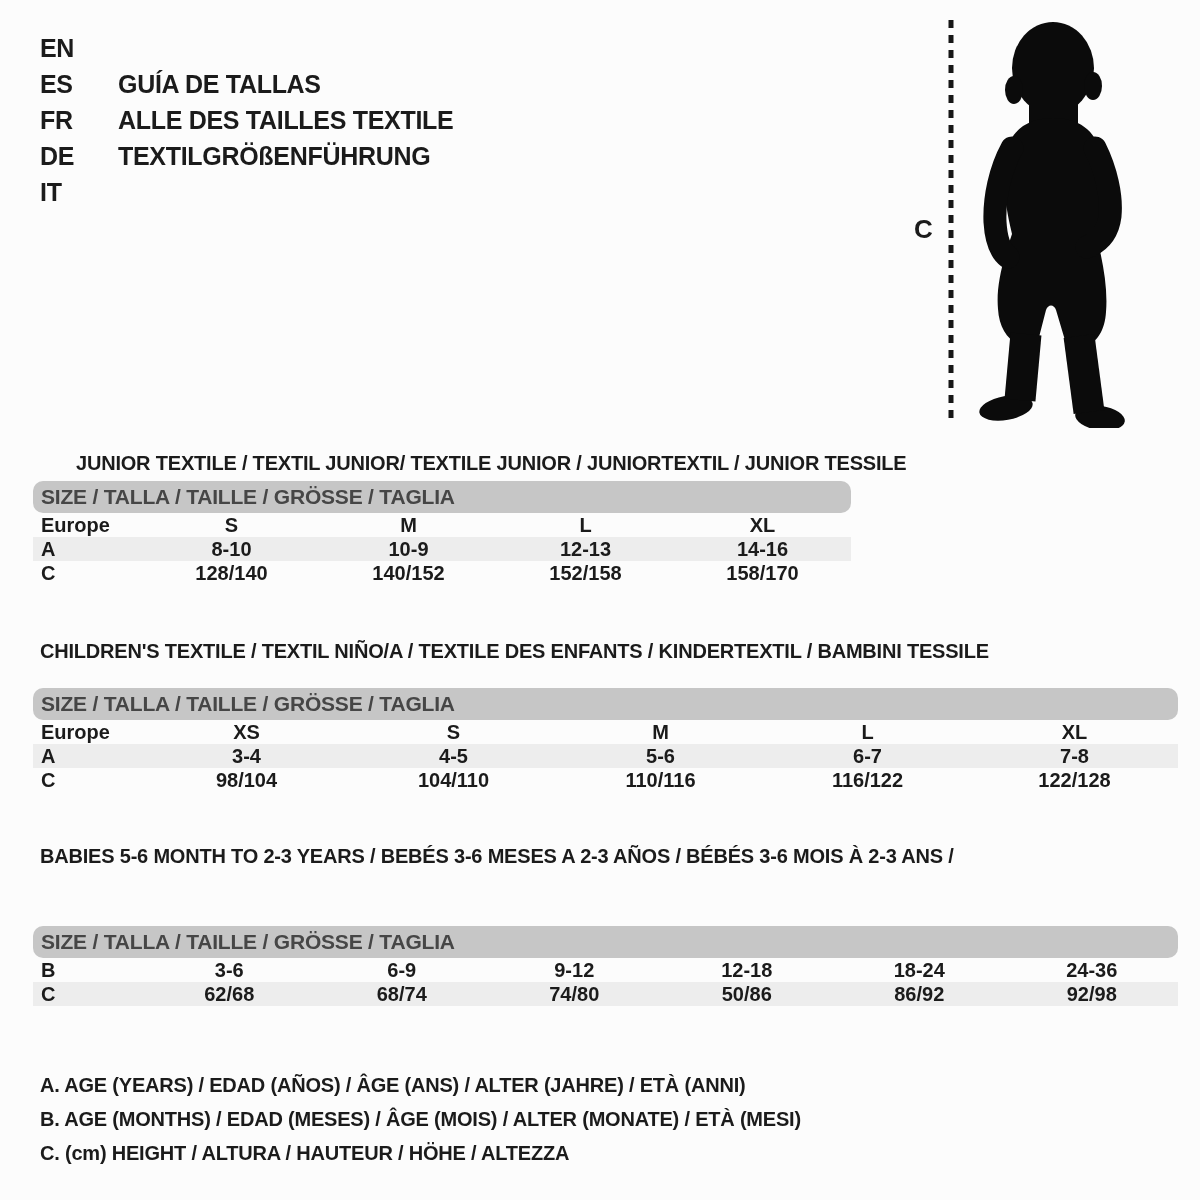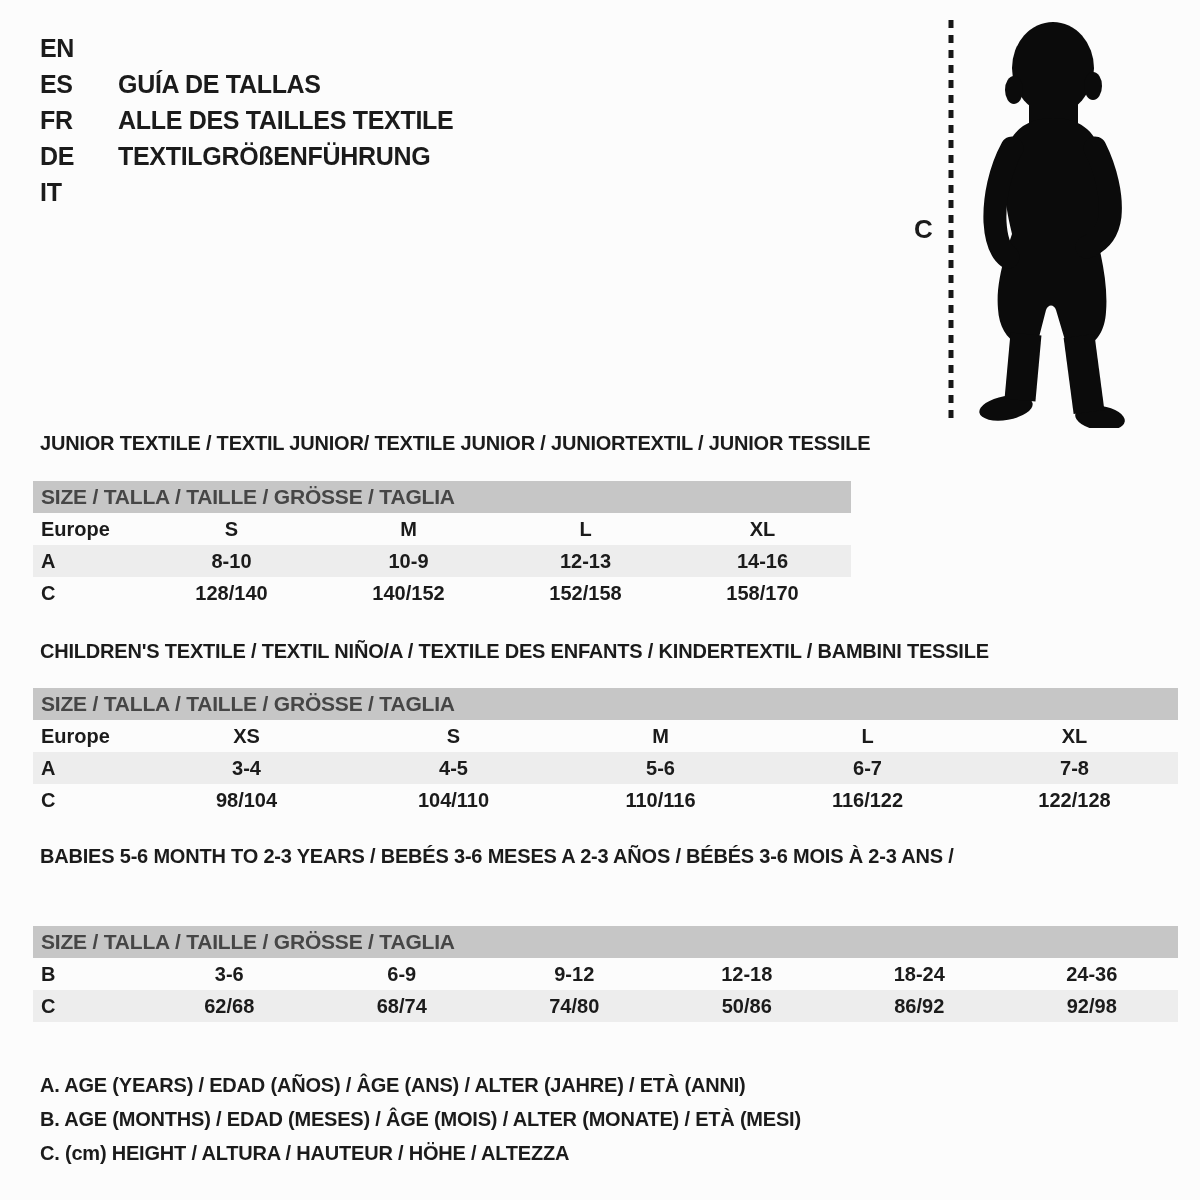--- a/index.html
+++ b/index.html
@@ -14,34 +14,35 @@
   .lang-block{position:absolute;left:40px;top:30px;}
   .lang-row{display:flex;height:36px;align-items:center;font-size:25px;letter-spacing:-0.3px;}
   .lang-code{width:78px;flex:0 0 78px;}
   .lang-title{white-space:nowrap;}
   
   .figure-label{position:absolute;left:914px;top:214px;font-size:26px;}
   .dash-line{position:absolute;left:946px;top:20px;}
   .silhouette{position:absolute;left:966px;top:16px;}
   
   .section-title{position:absolute;left:40px;font-size:20px;letter-spacing:-0.2px;white-space:nowrap;}
-  #junior-title{top:432px;}
+  #junior-title{top:452px;margin-left:36px;}
   #children-title{top:640px;}
   #babies-title-1{top:845px;}
   #babies-title-2{top:879px;}
   .size-table{position:absolute;left:33px;}
   #junior-table{top:481px;width:818px;}
   #children-table{top:688px;width:1145px;}
   #babies-table{top:926px;width:1145px;}
   .thead{
     height:32px;background:#c6c6c6;display:flex;align-items:center;
     padding-left:8px;box-sizing:border-box;font-size:21px;color:#464646;
     letter-spacing:-0.2px;
+    border-radius:10px;
   }
-  .trow{height:32px;display:flex;align-items:center;font-size:20px;}
+  .trow{height:24px;display:flex;align-items:center;font-size:20px;}
   .trow.alt{background:#ededed;}
   .tlabel{width:110px;flex:0 0 110px;padding-left:8px;box-sizing:border-box;}
   .tcell{flex:1;text-align:center;}
   
   .legend{position:absolute;left:40px;top:1068px;}
   .legend-line{height:34px;display:flex;align-items:center;font-size:20px;letter-spacing:-0.2px;white-space:nowrap;}
 </style>
 </head>
 <body>
 

